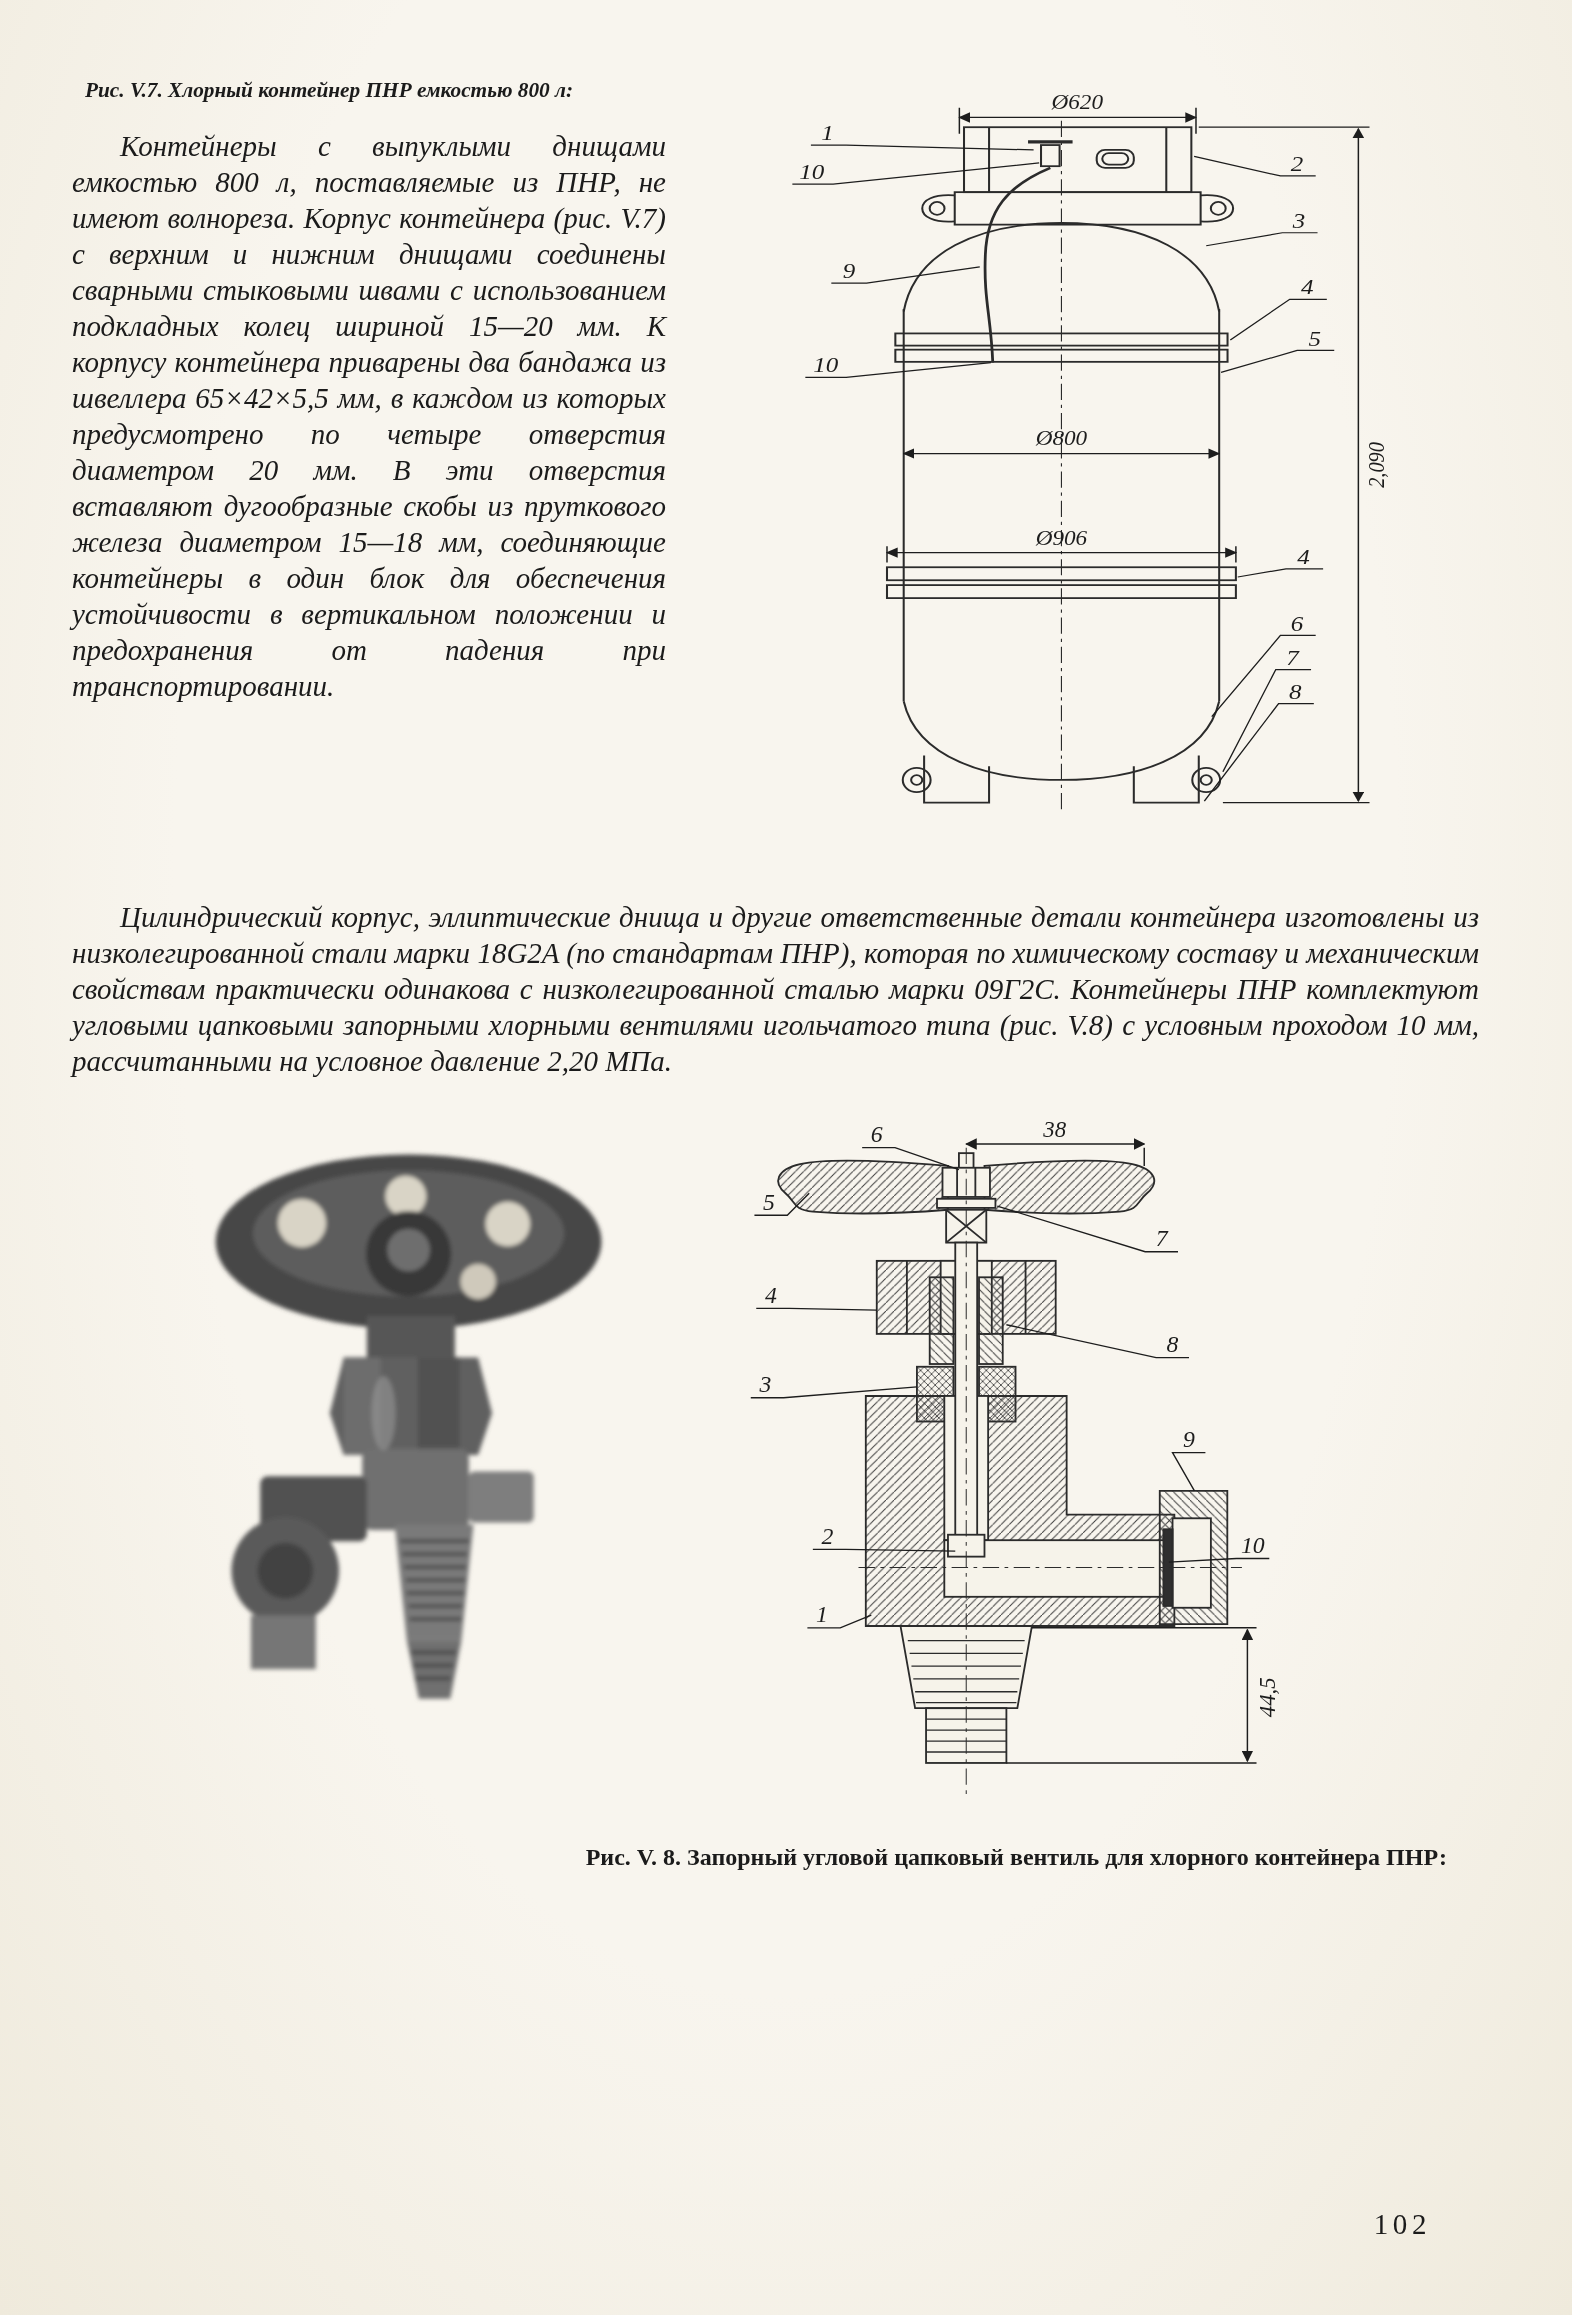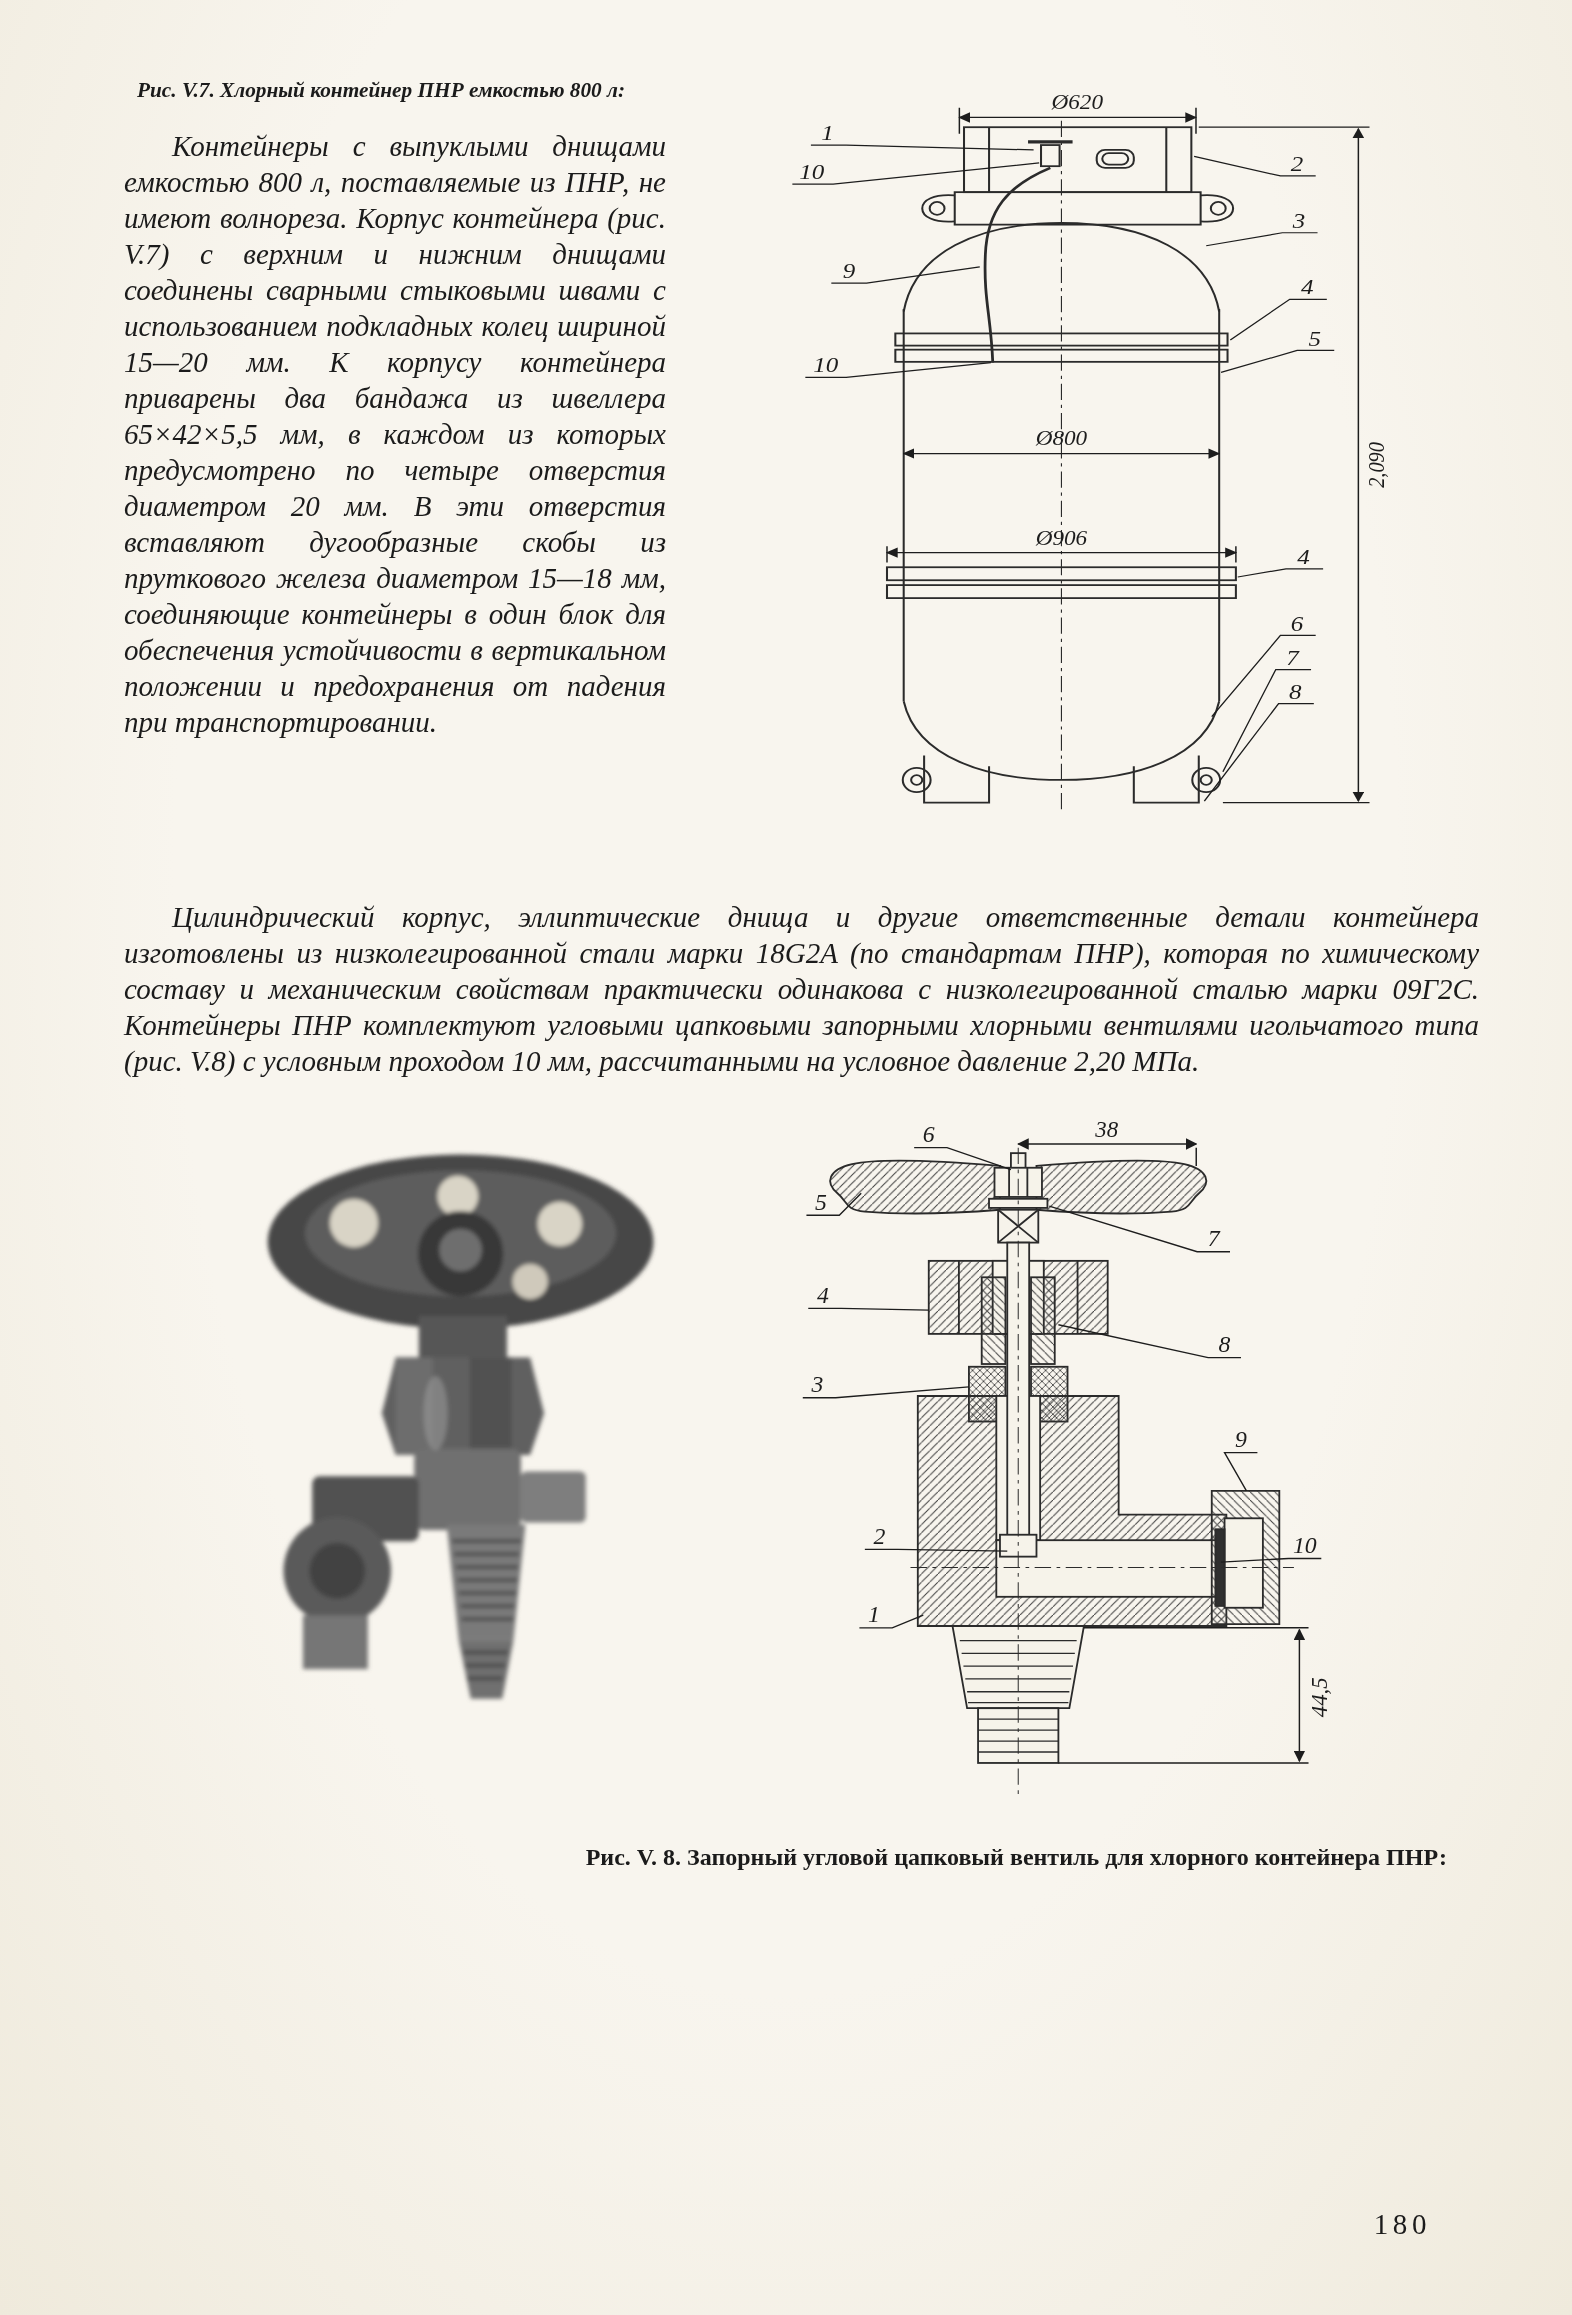--- a/index.html
+++ b/index.html
@@ -6,21 +6,21 @@
   html,body { background:#9a9a9a; }
   .page {
     position:relative;
     width:1572px; height:2315px;
     margin:0 auto;
     background: radial-gradient(ellipse at 50% 38%, #f8f5ee 55%, #efeadc 100%);
     font-family:"Liberation Serif","DejaVu Serif",serif;
     color:#1b1b1b;
     overflow:hidden;
   }
-  .content { padding:72px 93px 0 104px;margin-left:20px; }
+  .content { padding:72px 93px 0 72px; }
 
   
   .fig7-float {
     float:right;
     width:798px; height:820px;
     margin-left:15px; margin-bottom:7.4px;
     position:relative;
   }
   .fig7-caption { padding:3.7px 3.7px 0 13px; }
   .cap-title { font-weight:bold; font-size:21.3px; line-height:28px;font-style:italic; }
@@ -296,15 +296,15 @@
         </svg>
       </figure>
     </section>
 
     <div class="fig8-caption">
       <p class="cap-title-center">Рис. V. 8. Запорный угловой цапковый вентиль для хлорного контейнера ПНР:</p>
     </div>
 
   </div>
 
-  <div class="page-number">180</div>
+  <div class="page-number">102</div>
 </div>
 
 
 </body></html>

